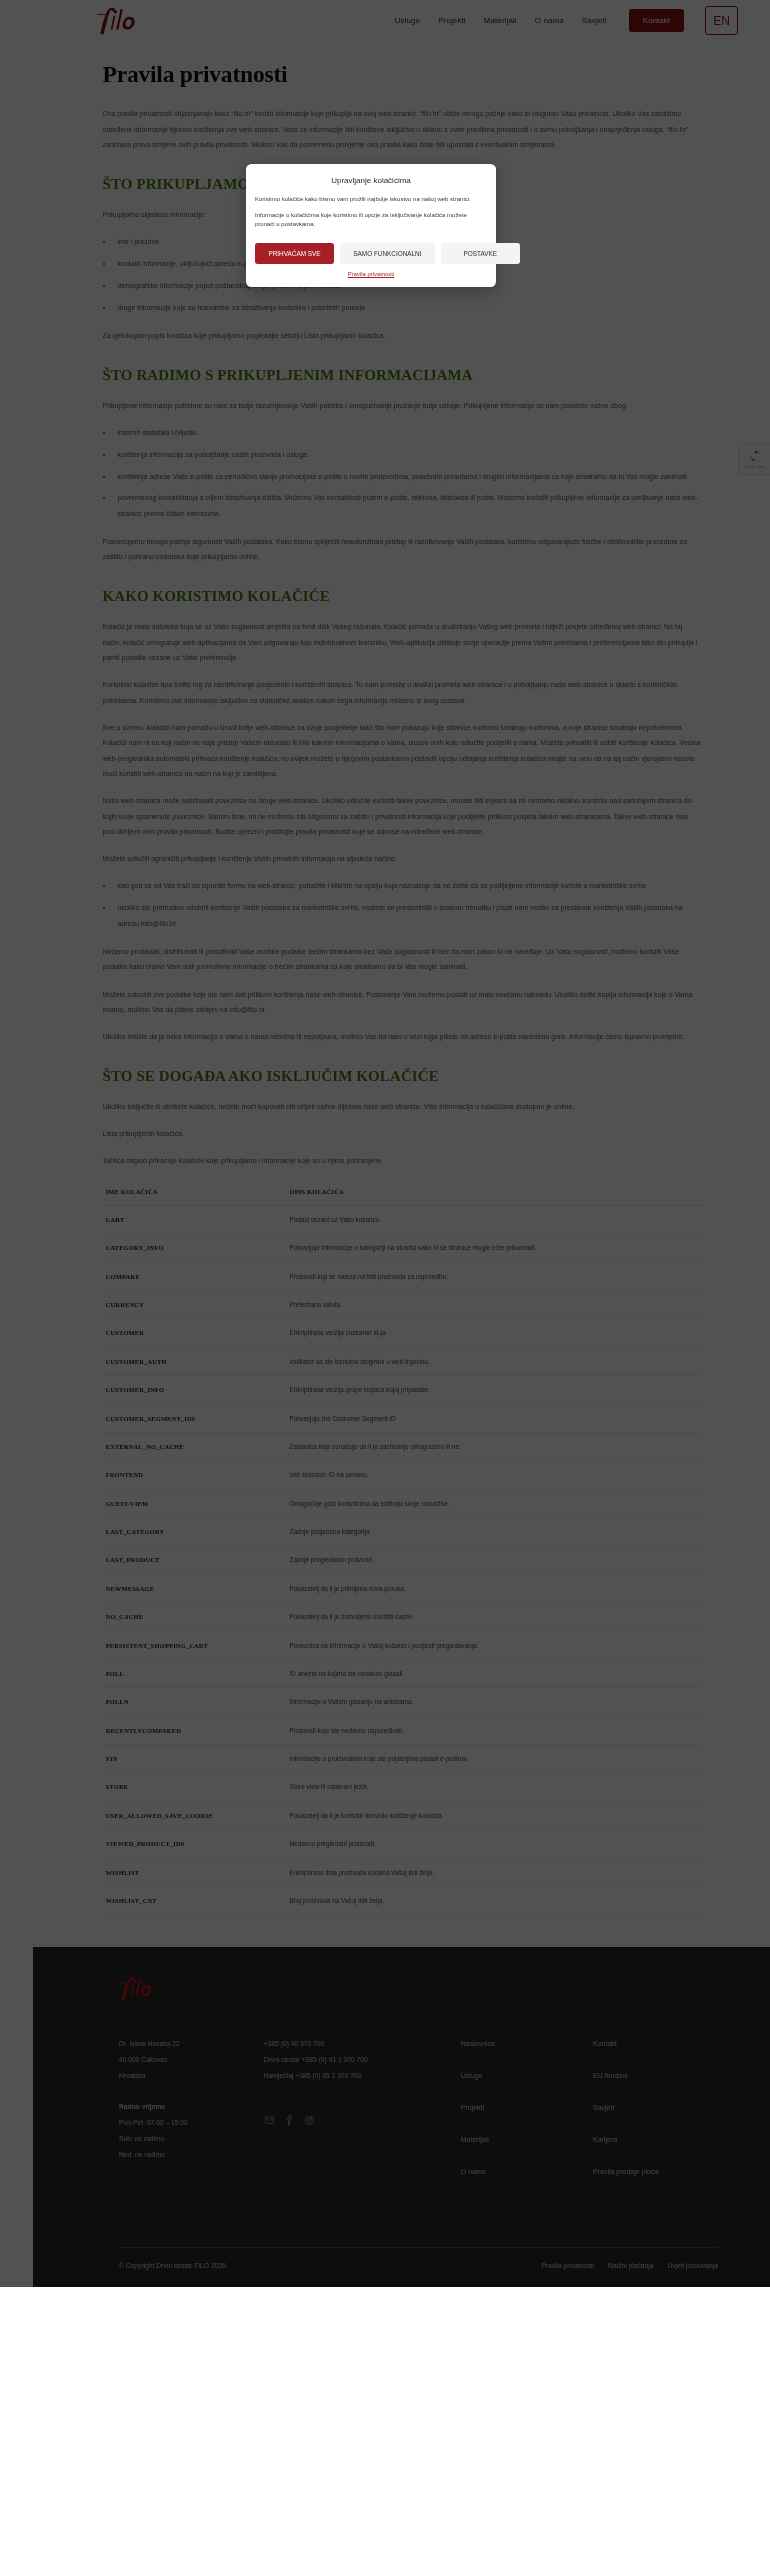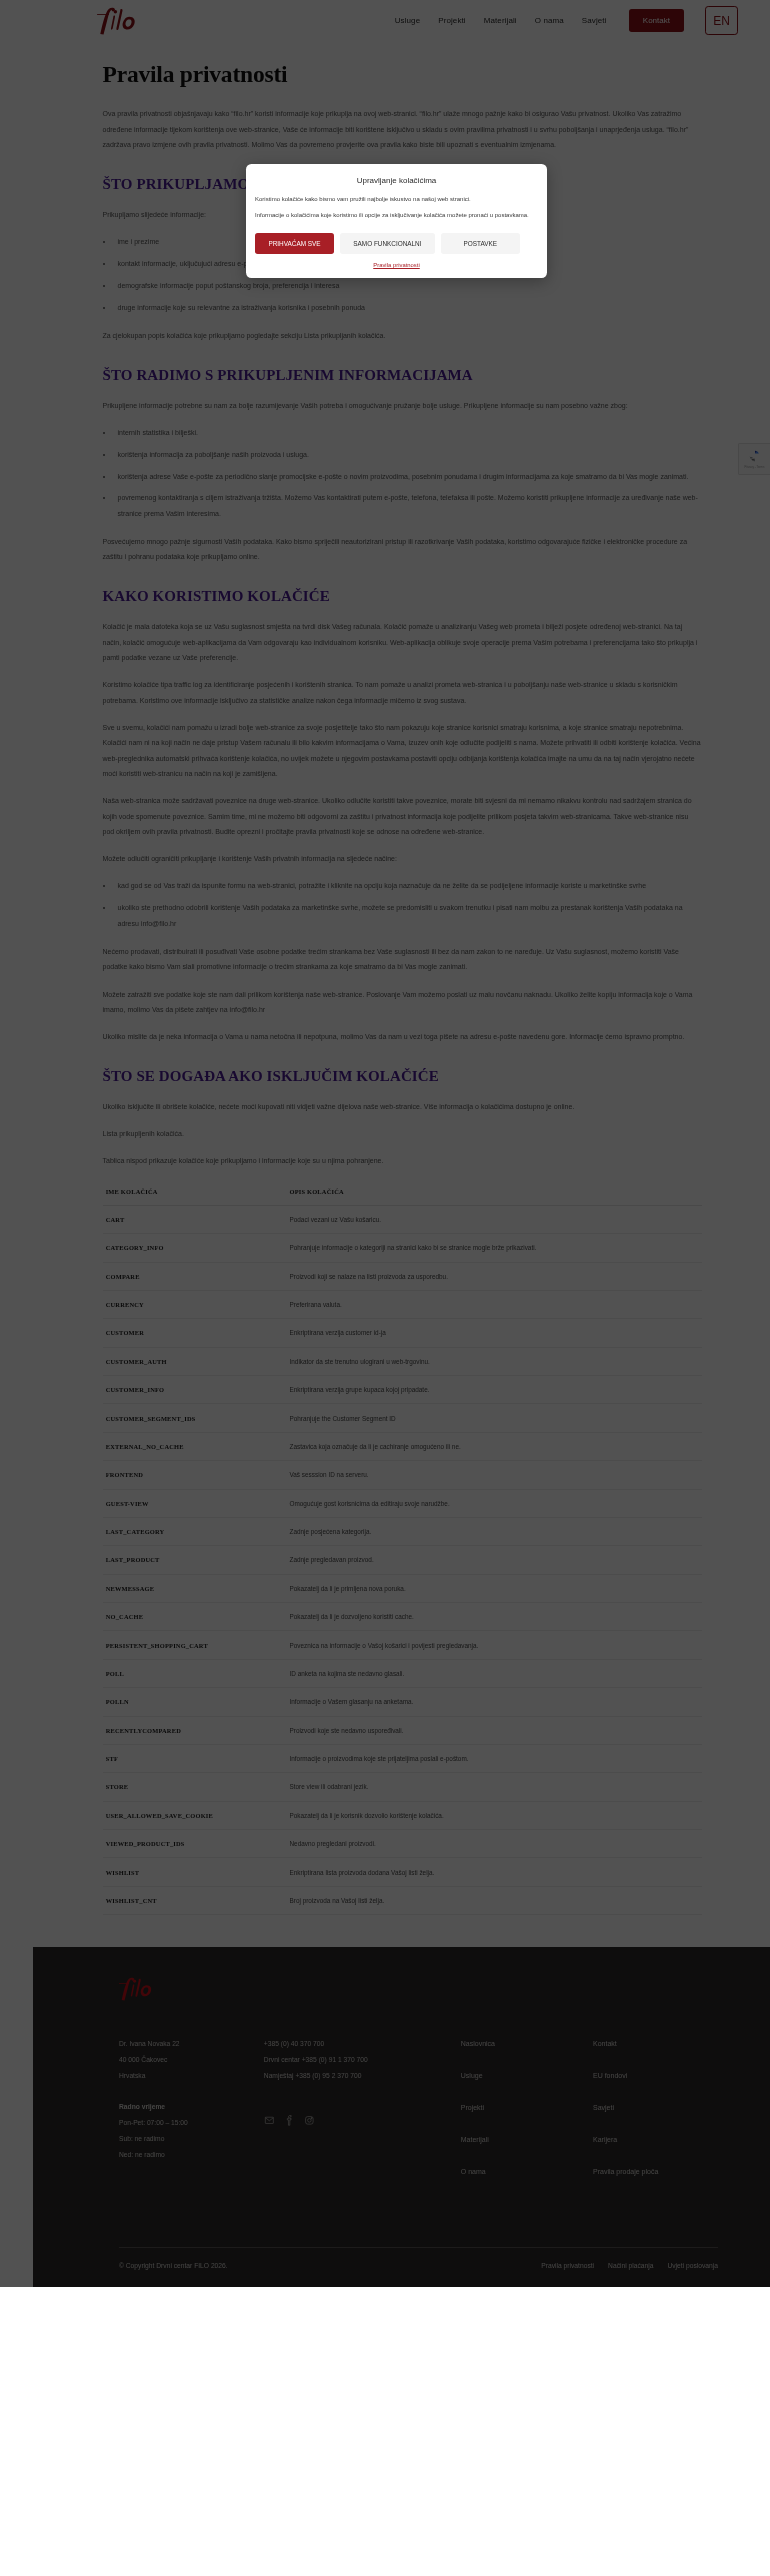--- a/index.html
+++ b/index.html
@@ -79,21 +79,21 @@
     font-size: 23.5px;
     font-weight: 700;
     color: #111111;
     letter-spacing: -0.2px;
     margin-bottom: 18px;
   }
   h2.section-title {
     font-family: "Liberation Serif", serif;
     font-weight: 700;
     font-size: 15px;
-    color: #4c1d95;
+    color: #4d7c0f;
     letter-spacing: 0.1px;
     margin: 23.5px 0 14px 0;
     text-transform: uppercase;
   }
   p.body {
     font-size: 7px;
     line-height: 2.2;
     color: #555555;
     margin-bottom: 11.8px;
   }
@@ -182,21 +182,21 @@
     top: 0; left: 0;
     width: 771px;
     height: 2576px;
     background: rgba(0,0,0,.68);
     z-index: 50;
   }
   .cookie-modal {
     position: absolute;
     top: 164px;
     left: 246px;
-    width: 301px;
+    width: 250px;
     background: #ffffff;
     border-radius: 5.4px;
     padding: 11.8px 9px 9.6px 9px;
     z-index: 60;
     box-shadow: 0 3.2px 15px rgba(0,0,0,.28);
   }
   .cookie-modal h3 {
     text-align: center;
     font-size: 8px;
     font-weight: 400;

